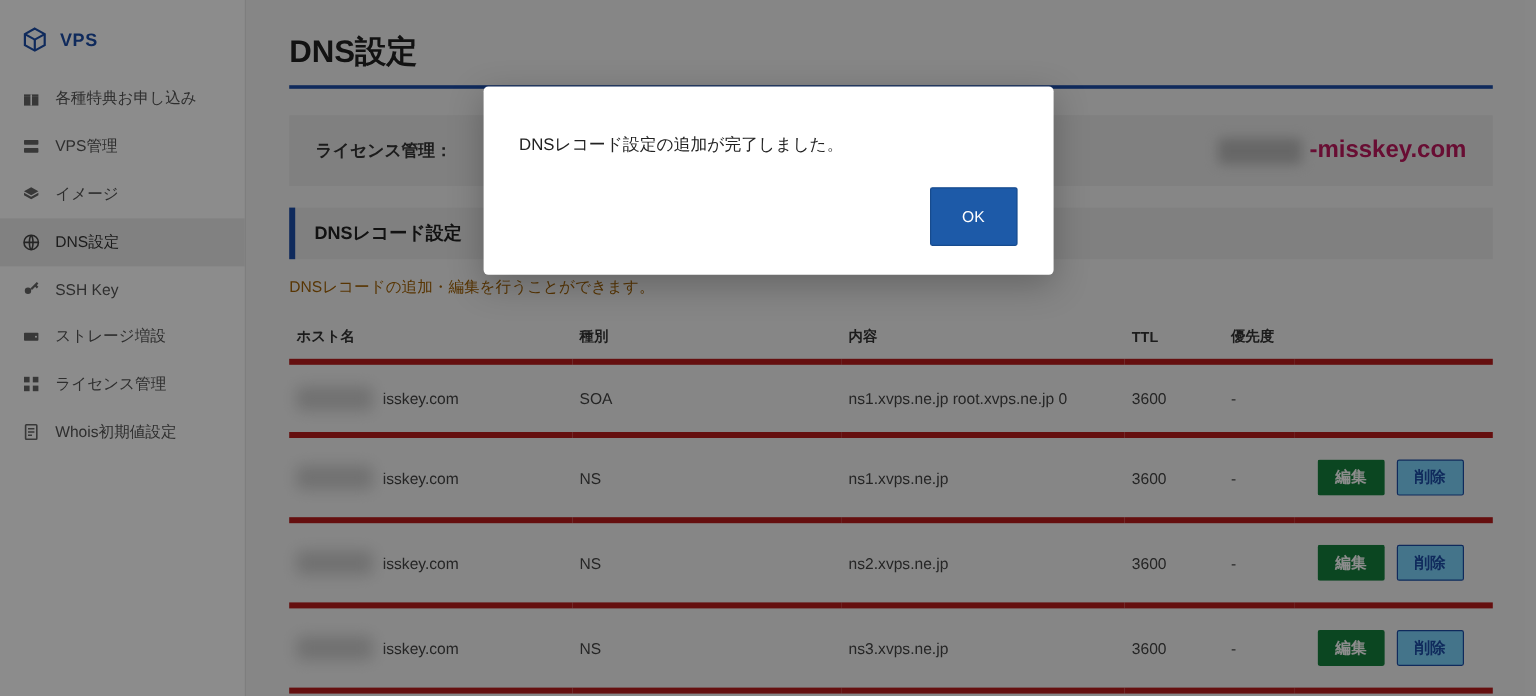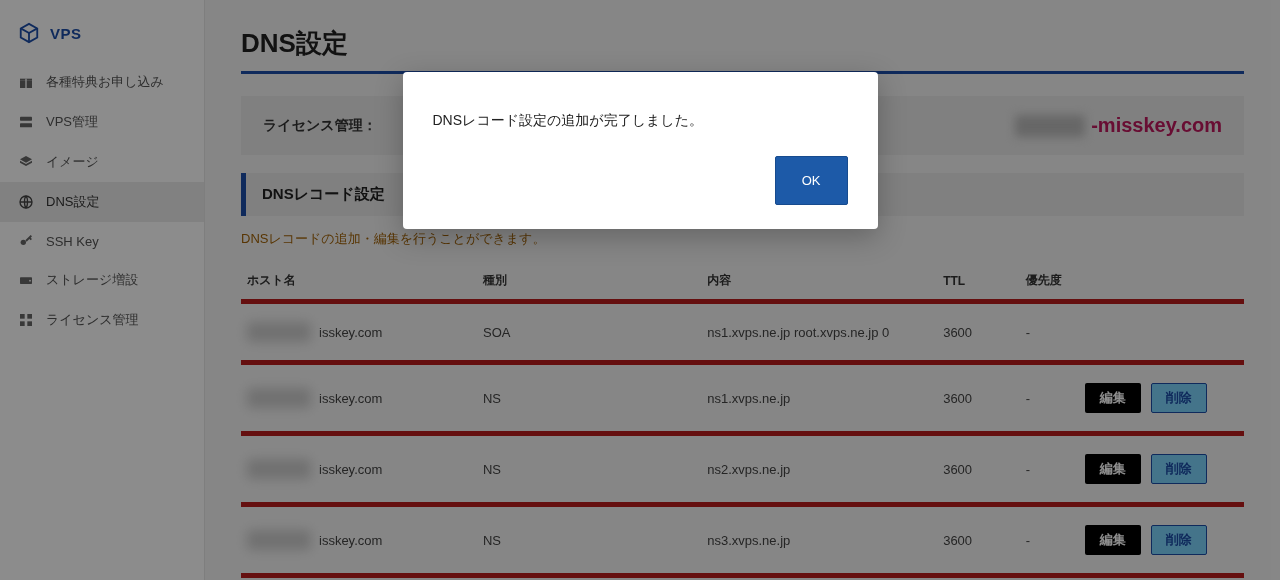--- a/index.html
+++ b/index.html
@@ -88,21 +88,21 @@
     .host-cell { display:flex; align-items:center; gap:8px; }
     .host-blur { filter: blur(6px); background:#ccc; width:64px; height:20px; border-radius:3px; display:inline-block; }
     .content-blur { filter: blur(6px); background:#ccc; width:80px; height:20px; border-radius:3px; display:inline-block; }
     .btn {
       display:inline-flex; align-items:center; justify-content:center;
       height: 30px; padding: 0 14px;
       font-size: 13px; font-weight: 600;
       border-radius: 2px; cursor: pointer;
       border: 1px solid transparent;
     }
-    .btn-primary { background:#000000; color:#fff; }
+    .btn-primary { background:#15803d; color:#fff;margin-left:13px; }
     .btn-outline { background:#7dd3fc; color:#1d4ea8; border-color:#1d4ea8; }
     .actions { display:flex; gap:10px; }
     
     .overlay {
       position: absolute; inset:0;
       background: rgba(0,0,0,0.45);
       display:flex; align-items:flex-start; justify-content:center;
       padding-top: 72px;
     }
     .dialog {
@@ -189,20 +189,29 @@
         <div class="nav-item">
           <span class="icon">
             <svg viewBox="0 0 24 24" width="16" height="16" fill="currentColor">
               <rect x="3" y="3" width="7" height="7"></rect>
               <rect x="14" y="3" width="7" height="7"></rect>
               <rect x="3" y="14" width="7" height="7"></rect>
               <rect x="14" y="14" width="7" height="7"></rect>
             </svg>
           </span>
           <span>ライセンス管理</span>
+        </div>
+        <div class="nav-item">
+          <span class="icon">
+            <svg viewBox="0 0 24 24" width="16" height="16" fill="none" stroke="currentColor" stroke-width="2">
+              <rect x="5" y="3" width="14" height="18" rx="1"></rect>
+              <path d="M8 8h8M8 12h8M8 16h5"></path>
+            </svg>
+          </span>
+          <span>Whois初期値設定</span>
         </div>
       </nav>
   </aside>
 
   <main class="main">
     <h1 class="page-title">DNS設定</h1>
 
     <div class="domain-panel">
       <span class="domain-label">ライセンス管理：</span>
       <span class="domain-value">

